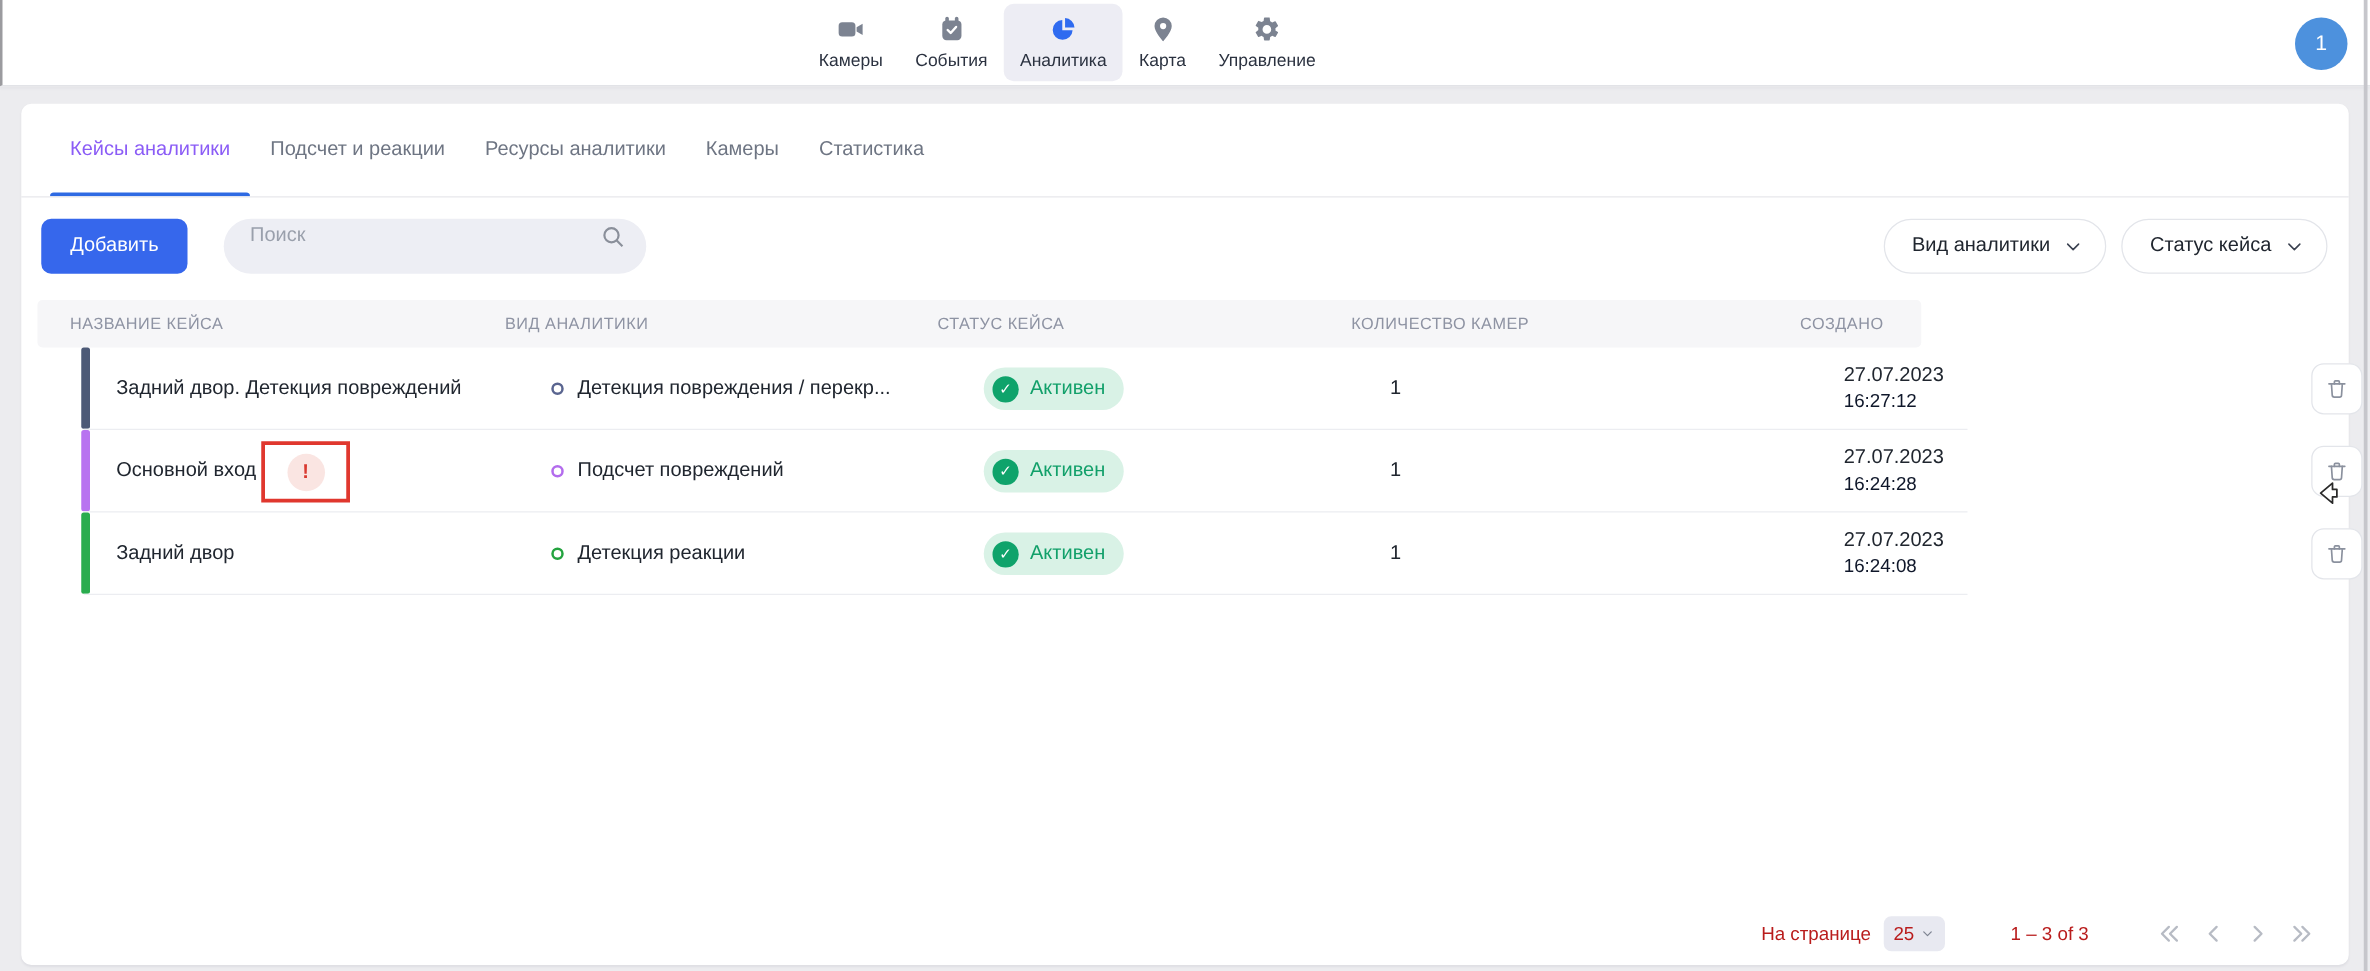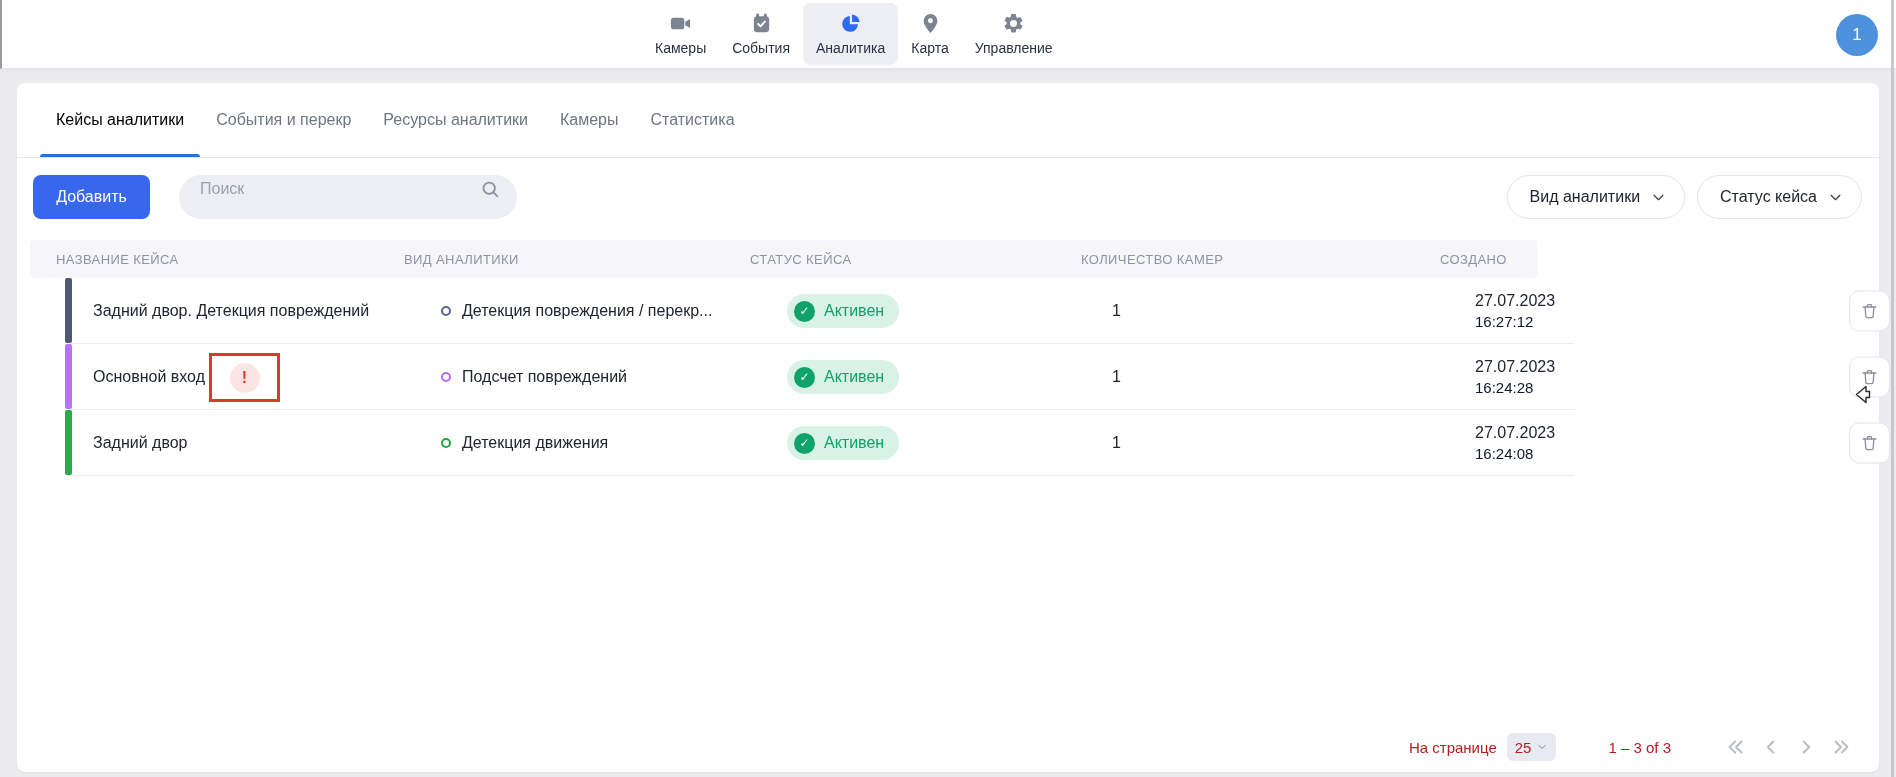--- a/index.html
+++ b/index.html
@@ -26,21 +26,21 @@
   .events-badge{min-width:23px;height:23px;border-radius:12px;background:#2f6bf0;color:#fff;
     display:flex;align-items:center;justify-content:center;font-size:13px;padding:0 4px;}
   .avatar{width:42px;height:42px;border-radius:50%;background:#4d91dd;color:#fff;
     display:flex;align-items:center;justify-content:center;font-size:17px;cursor:pointer;}
   
   .card{position:absolute;left:17px;top:83px;width:1862px;height:689px;background:#fff;
     border-radius:8px;box-shadow:0 1px 2px rgba(20,20,50,.06);}
   .tabs{position:absolute;top:0;left:23px;height:74px;display:flex;}
   .tab{padding:0 16px;font-size:16px;color:#6e7583;position:relative;height:74px;
     display:flex;align-items:center;cursor:pointer;white-space:nowrap;}
-  .tab.active{color:#000000;text-align:right;}
+  .tab.active{color:#8b5cf6;text-align:right;}
   .tab.active::after{content:"";position:absolute;left:0;right:0;bottom:0;height:3px;
     background:#2e6ae3;border-radius:3px 3px 0 0;}
   .tabs-sep{position:absolute;top:74px;left:0;right:0;height:1px;background:#e7e8ec;}
   
   .toolbar{position:absolute;top:92px;left:16px;right:17px;height:44px;display:flex;align-items:center;}
   .btn-add{width:117px;height:44px;background:#3667ec;color:#fff;border:none;border-radius:8px;
     font-size:16px;cursor:pointer;font-family:inherit;}
   .search{margin-left:29px;width:338px;height:44px;background:#edeef4;border-radius:22px;
     display:flex;align-items:center;padding:0 16px 16px 21px;}
   .search input{flex:1;border:none;background:transparent;font-size:16px;color:#20262f;
@@ -143,21 +143,21 @@
   </nav>
   <div class="topbar-right">
     <div class="avatar">1</div>
   </div>
 </header>
 
 <main class="card">
 
   <div class="tabs">
     <div class="tab active">Кейсы аналитики</div>
-    <div class="tab">События и перекр</div>
+    <div class="tab">Подсчет и реакции</div>
     <div class="tab">Ресурсы аналитики</div>
     <div class="tab">Камеры</div>
     <div class="tab">Статистика</div>
   </div>
   <div class="tabs-sep"></div>
 
   <div class="toolbar">
     <button class="btn-add">Добавить</button>
     <div class="search">
       <input type="text" placeholder="Поиск" style="">
@@ -243,21 +243,21 @@
         </svg>
     </button>
     <span class="row-line"></span>
   </div>
 
   <div class="row row3">
     <span class="accent" style="background: rgb(42, 172, 78);"></span>
     <span class="cell-name">Задний двор</span>
     <span class="type-cell">
       <span class="type-dot" style="border-color: rgb(35, 163, 63);"></span>
-      <span>Детекция движения</span>
+      <span>Детекция реакции</span>
     </span>
     <span class="status-badge">
       <span class="status-check">✓</span>
       <span>Активен</span>
     </span>
     <span class="cell-cameras">1</span>
     <span class="cell-created">
       <div class="date">27.07.2023</div>
       <div class="time">16:24:08</div>
     </span>

